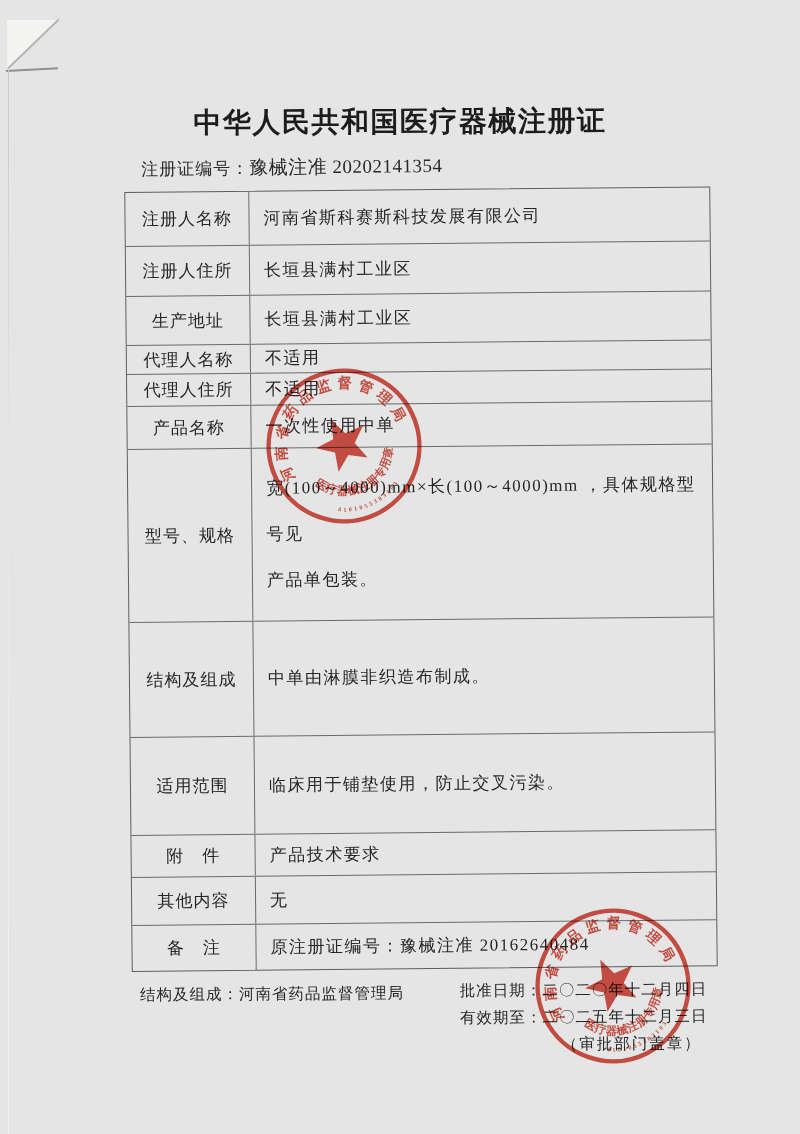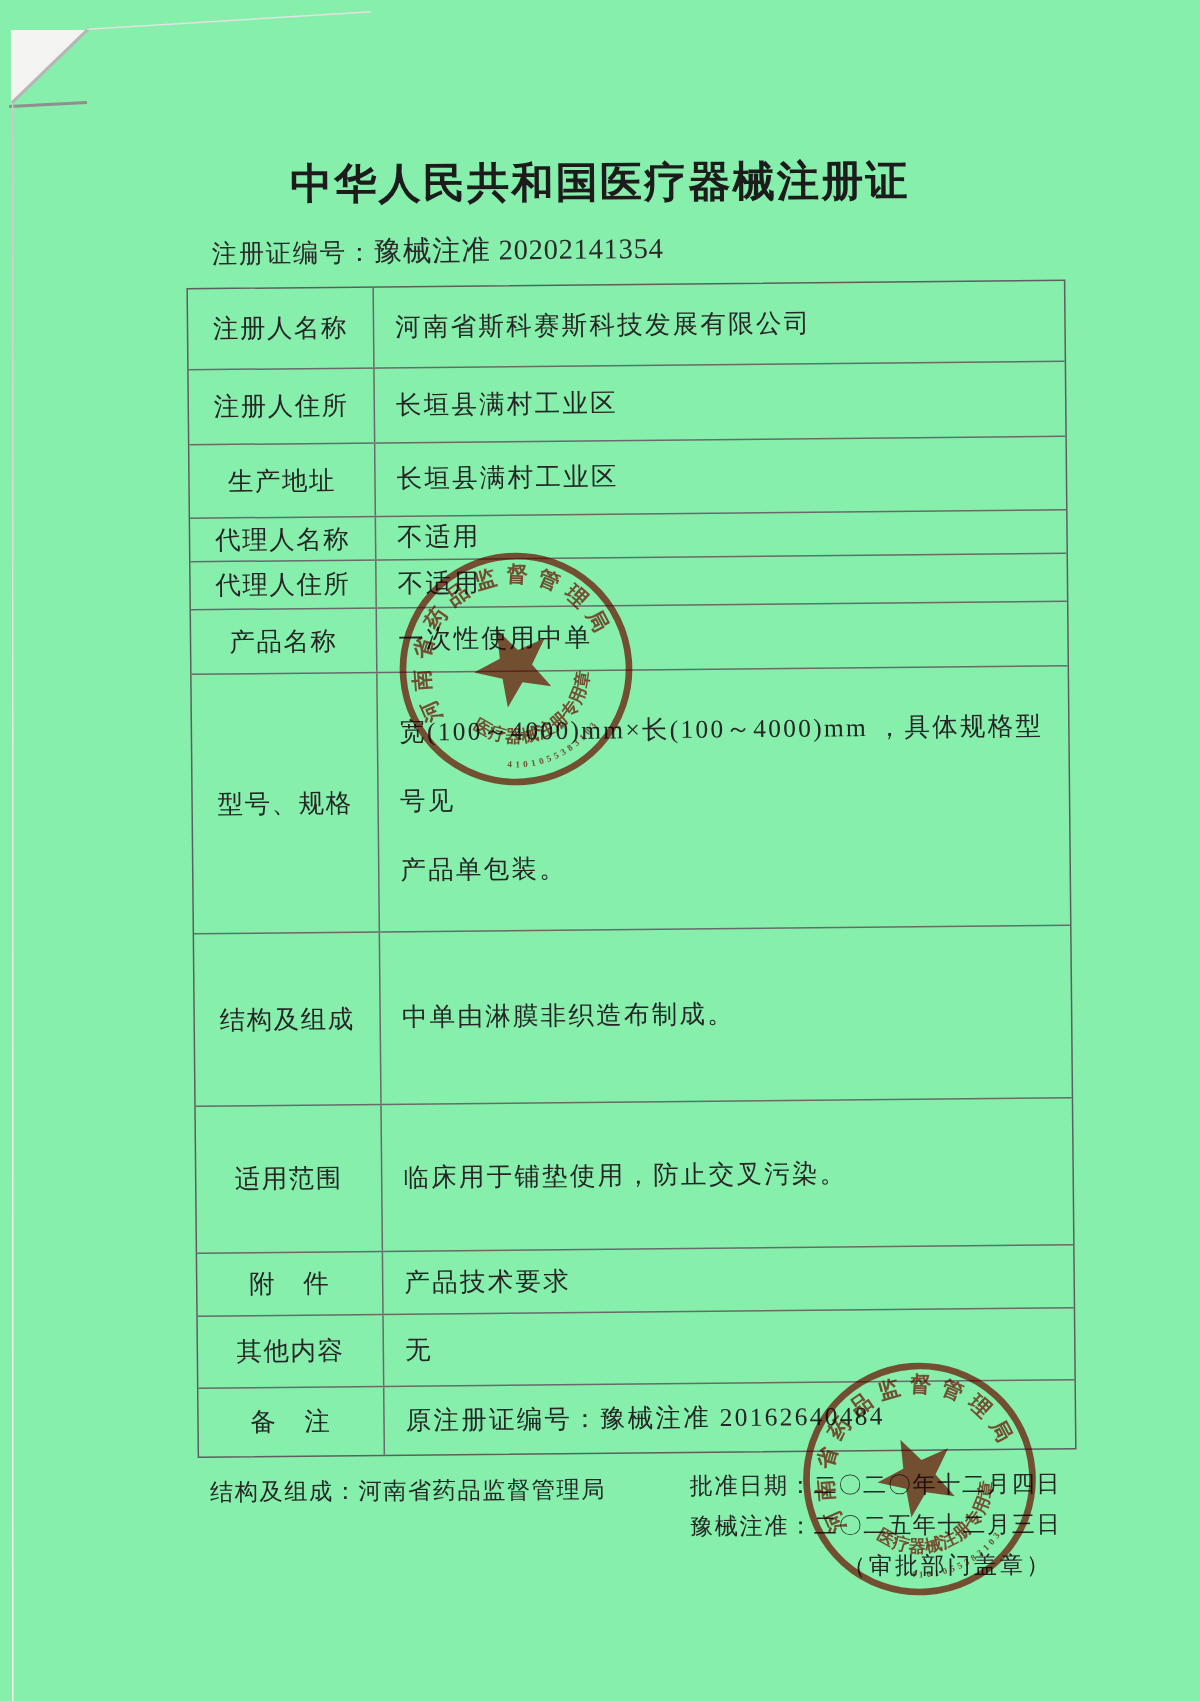--- a/index.html
+++ b/index.html
@@ -5,21 +5,21 @@
   * { margin: 0; padding: 0; box-sizing: border-box; }
   html, body { width: 800px; height: 1134px; }
   body {
     position: relative;
     width: 800px; height: 1134px;
     background: #fdfdfc;
     font-family: "Liberation Serif", "DejaVu Serif", serif;
     color: #2e2e2e;
     overflow: hidden;
   }
-  .scan-page { position: absolute; inset: 0; background: #86efac; }
+  .scan-page { position: absolute; inset: 0; background: #e5e5e5; }
 
   
   .fold-diagonal {
     position: absolute; left: 7px; top: 68px; width: 72px; height: 0;
     border-top: 2px solid #b6b6b6; transform: rotate(-44deg); transform-origin: 0 0;
   }
   .fold-underline {
     position: absolute; left: 6px; top: 70px; width: 52px; height: 0;
     border-top: 2px solid #8f8f8f; transform: rotate(-3deg); transform-origin: 0 0;
   }
@@ -157,21 +157,21 @@
   </div>
 
   <div class="footer-left">
     <span>结构及组成：</span><span>河南省药品监督管理局</span>
   </div>
   <div class="footer-right">
     <div class="f-line">
       <span>批准日期：</span><span>二〇二〇年十二月四日</span>
     </div>
     <div class="f-line">
-      <span>豫械注准：</span><span>二〇二五年十二月三日</span>
+      <span>有效期至：</span><span>二〇二五年十二月三日</span>
     </div>
     <div class="f-line seal-note">（审批部门盖章）</div>
   </div>
 
   <div class="stamp stamp-1">
     <svg viewBox="0 0 200 200">
       <defs>
         <path id="s1top" d="M 32.3 124.5 A 72 72 0 1 1 167.7 124.6"></path>
         <path id="s1bot" d="M 48 130 A 60 60 0 0 0 152 130"></path>
         <path id="s1num" d="M 38.0 152.1 A 81 81 0 0 0 162.0 152.1"></path>

